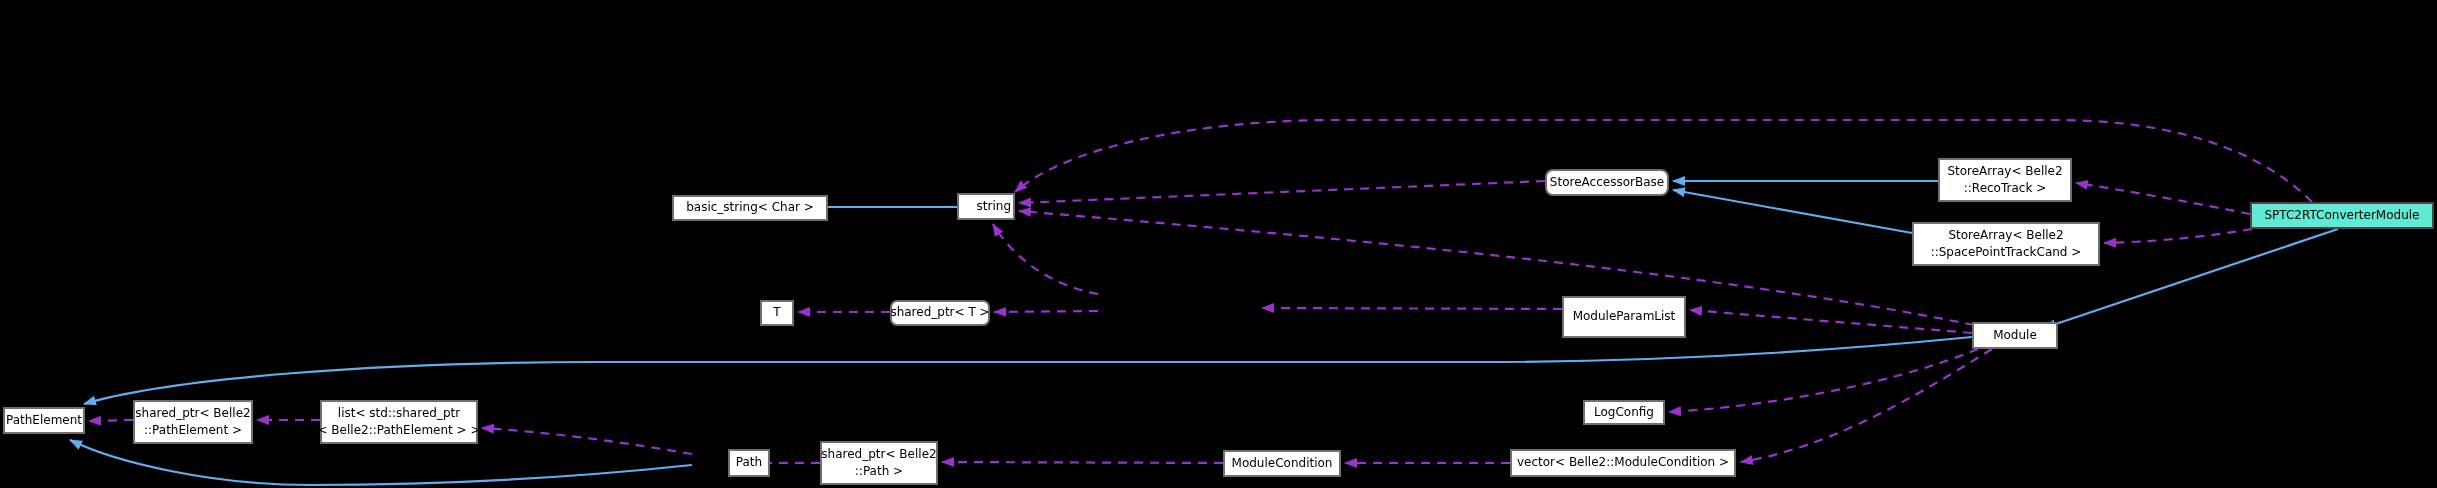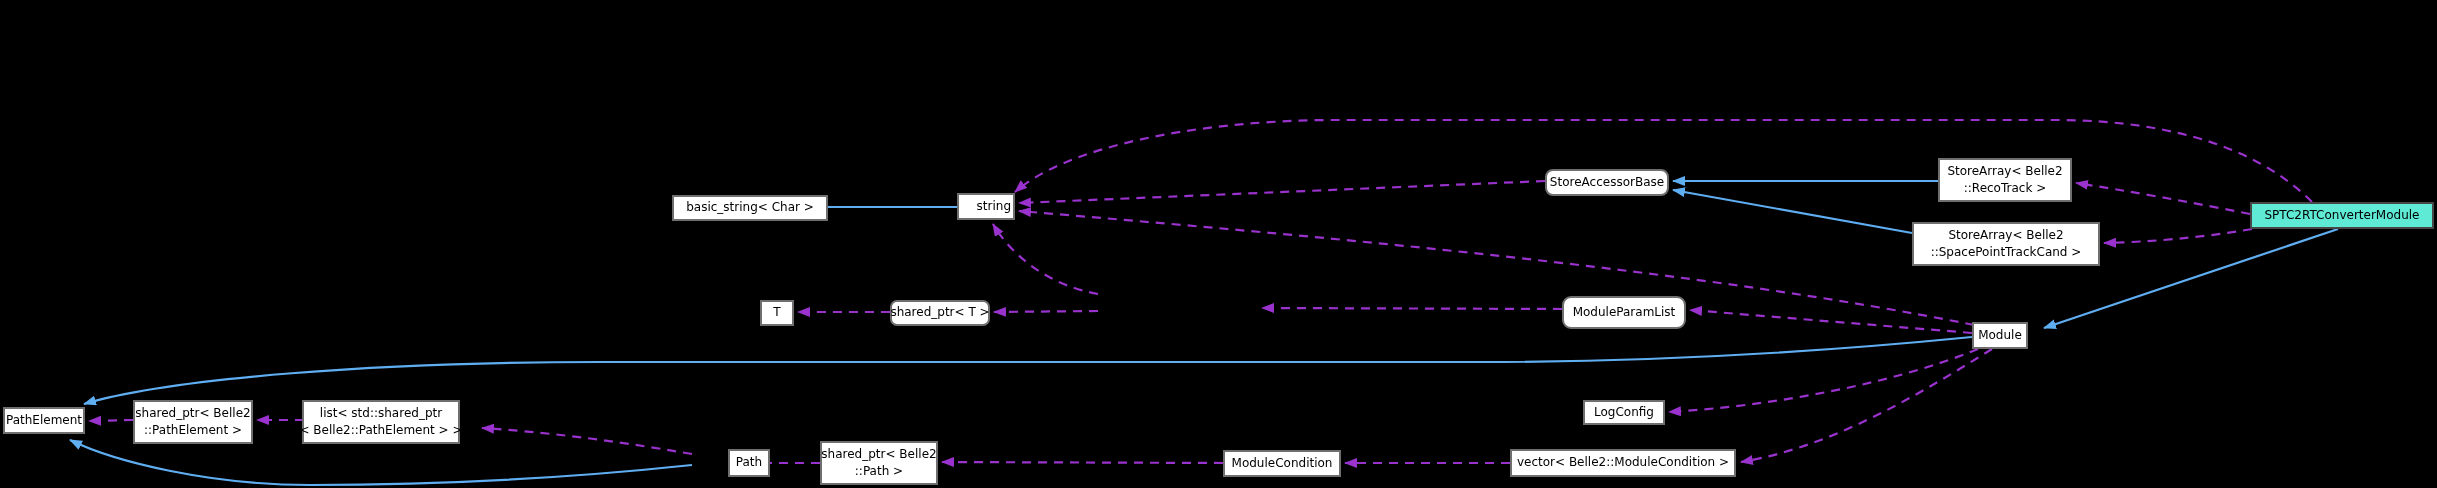--- a/index.html
+++ b/index.html
@@ -109,30 +109,30 @@
       <span class="lbl">StoreArray&lt; Belle2</span>
       <span class="lbl">::RecoTrack &gt;</span>
     </div>
     <div class="node" style="left: 1912px; top: 222px; width: 188px; height: 44px;">
       <span class="lbl">StoreArray&lt; Belle2</span>
       <span class="lbl">::SpacePointTrackCand &gt;</span>
     </div>
     <div class="node main" style="left: 2250px; top: 202px; width: 184px; height: 27px;">
       <span class="lbl">SPTC2RTConverterModule</span>
     </div>
-    <div class="node" style="left: 1972px; top: 322px; width: 56px; height: 27px;">
+    <div class="node" style="left: 1972px; top: 322px; width: 86px; height: 27px;">
       <span class="lbl">Module</span>
     </div>
     <div class="node" style="left: 760px; top: 300px; width: 34px; height: 26px;">
       <span class="lbl">T</span>
     </div>
     <div class="node" style="left: 890px; top: 300px; width: 100px; height: 26px; border-radius: 7px;">
       <span class="lbl">shared_ptr&lt; T &gt;</span>
     </div>
-    <div class="node" style="left: 1562px; top: 296px; width: 124px; height: 33px; border-radius: 9px;">
+    <div class="node" style="left: 1562px; top: 296px; width: 124px; height: 42px;">
       <span class="lbl">ModuleParamList</span>
     </div>
     <div class="node" style="left: 1583px; top: 400px; width: 82px; height: 25px;">
       <span class="lbl">LogConfig</span>
     </div>
     <div class="node" style="left: 1510px; top: 449px; width: 226px; height: 28px;">
       <span class="lbl">vector&lt; Belle2::ModuleCondition &gt;</span>
     </div>
     <div class="node" style="left: 1223px; top: 450px; width: 118px; height: 27px;">
       <span class="lbl">ModuleCondition</span>
@@ -144,17 +144,17 @@
     <div class="node" style="left: 692px; top: 449px; width: 42px; height: 28px; margin-left: 36px;">
       <span class="lbl">Path</span>
     </div>
     <div class="node" style="left: 3px; top: 407px; width: 82px; height: 27px;">
       <span class="lbl">PathElement</span>
     </div>
     <div class="node" style="left: 133px; top: 400px; width: 120px; height: 44px;">
       <span class="lbl">shared_ptr&lt; Belle2</span>
       <span class="lbl">::PathElement &gt;</span>
     </div>
-    <div class="node" style="left: 302px; top: 400px; width: 158px; height: 44px;">
+    <div class="node" style="left: 320px; top: 400px; width: 158px; height: 44px;">
       <span class="lbl">list&lt; std::shared_ptr</span>
       <span class="lbl">&lt; Belle2::PathElement &gt; &gt;</span>
     </div>
   </div>
 
 </body></html>

